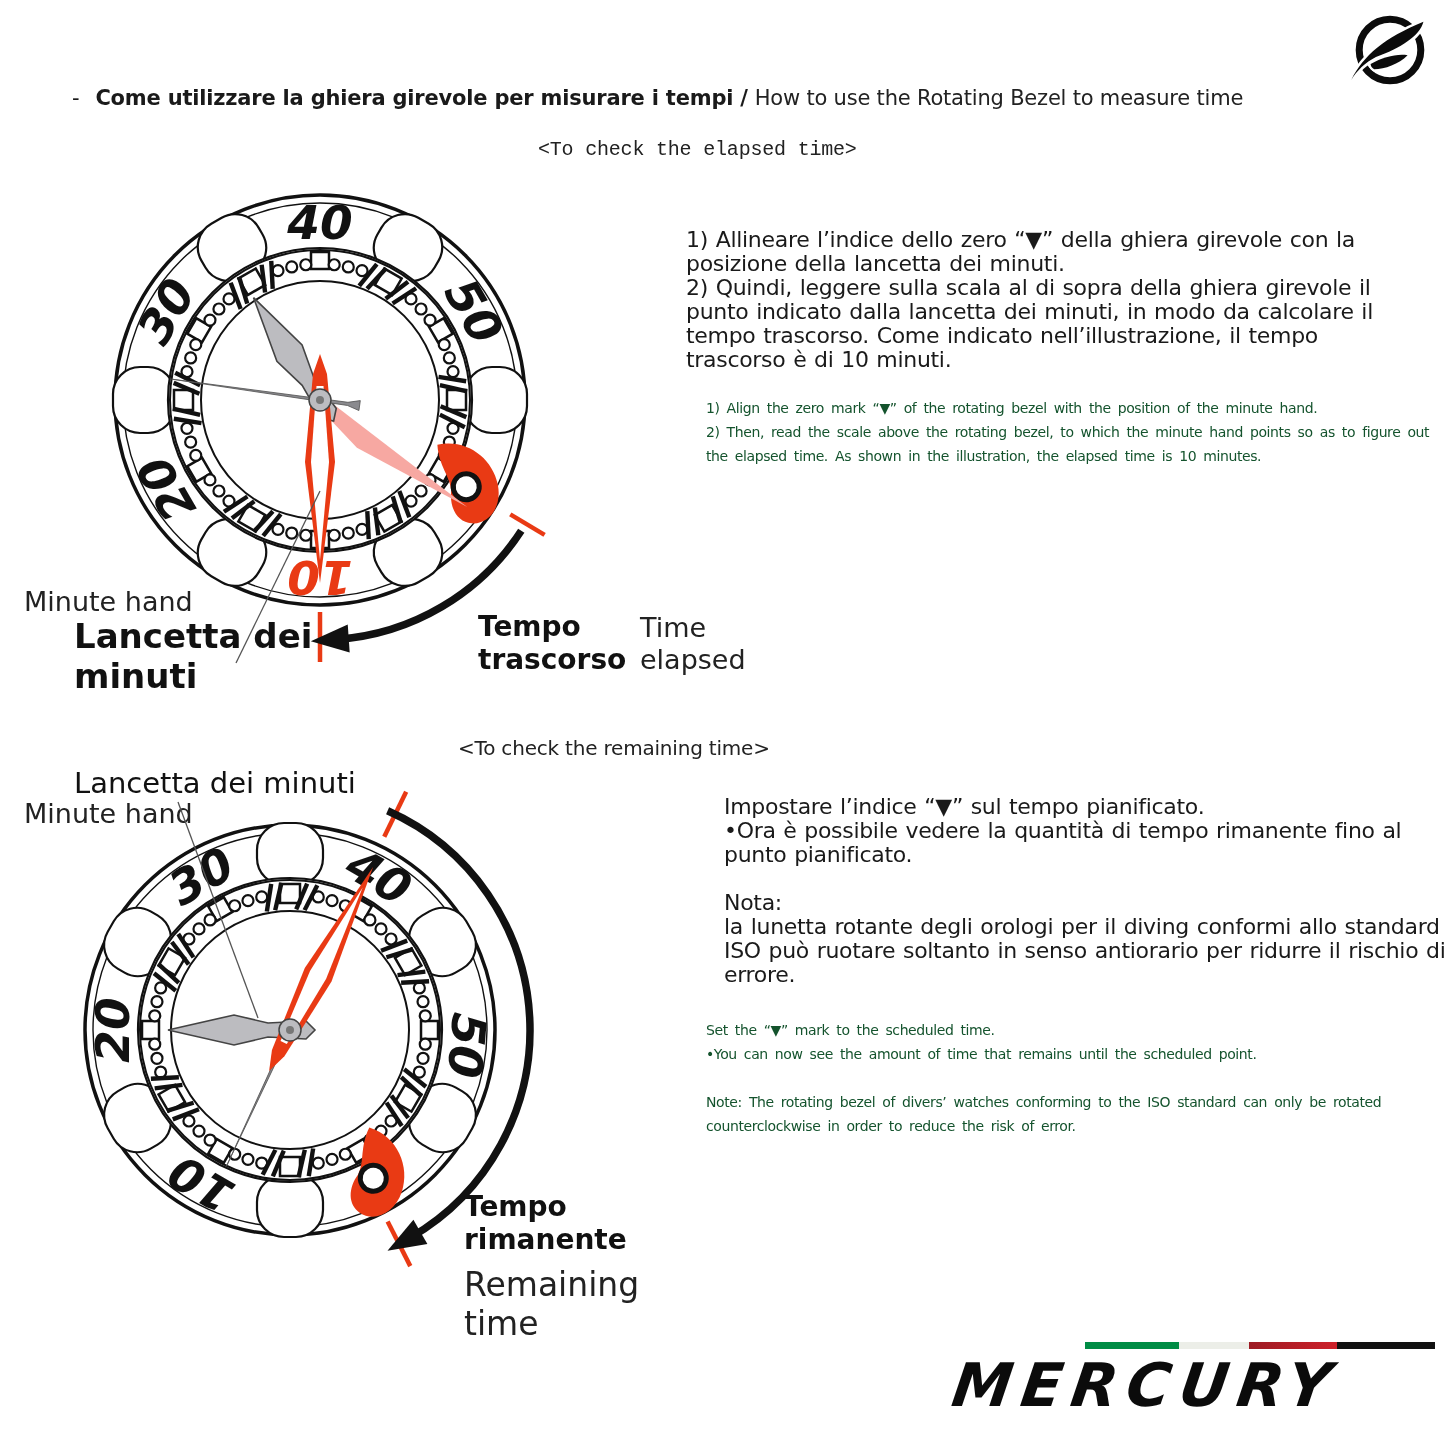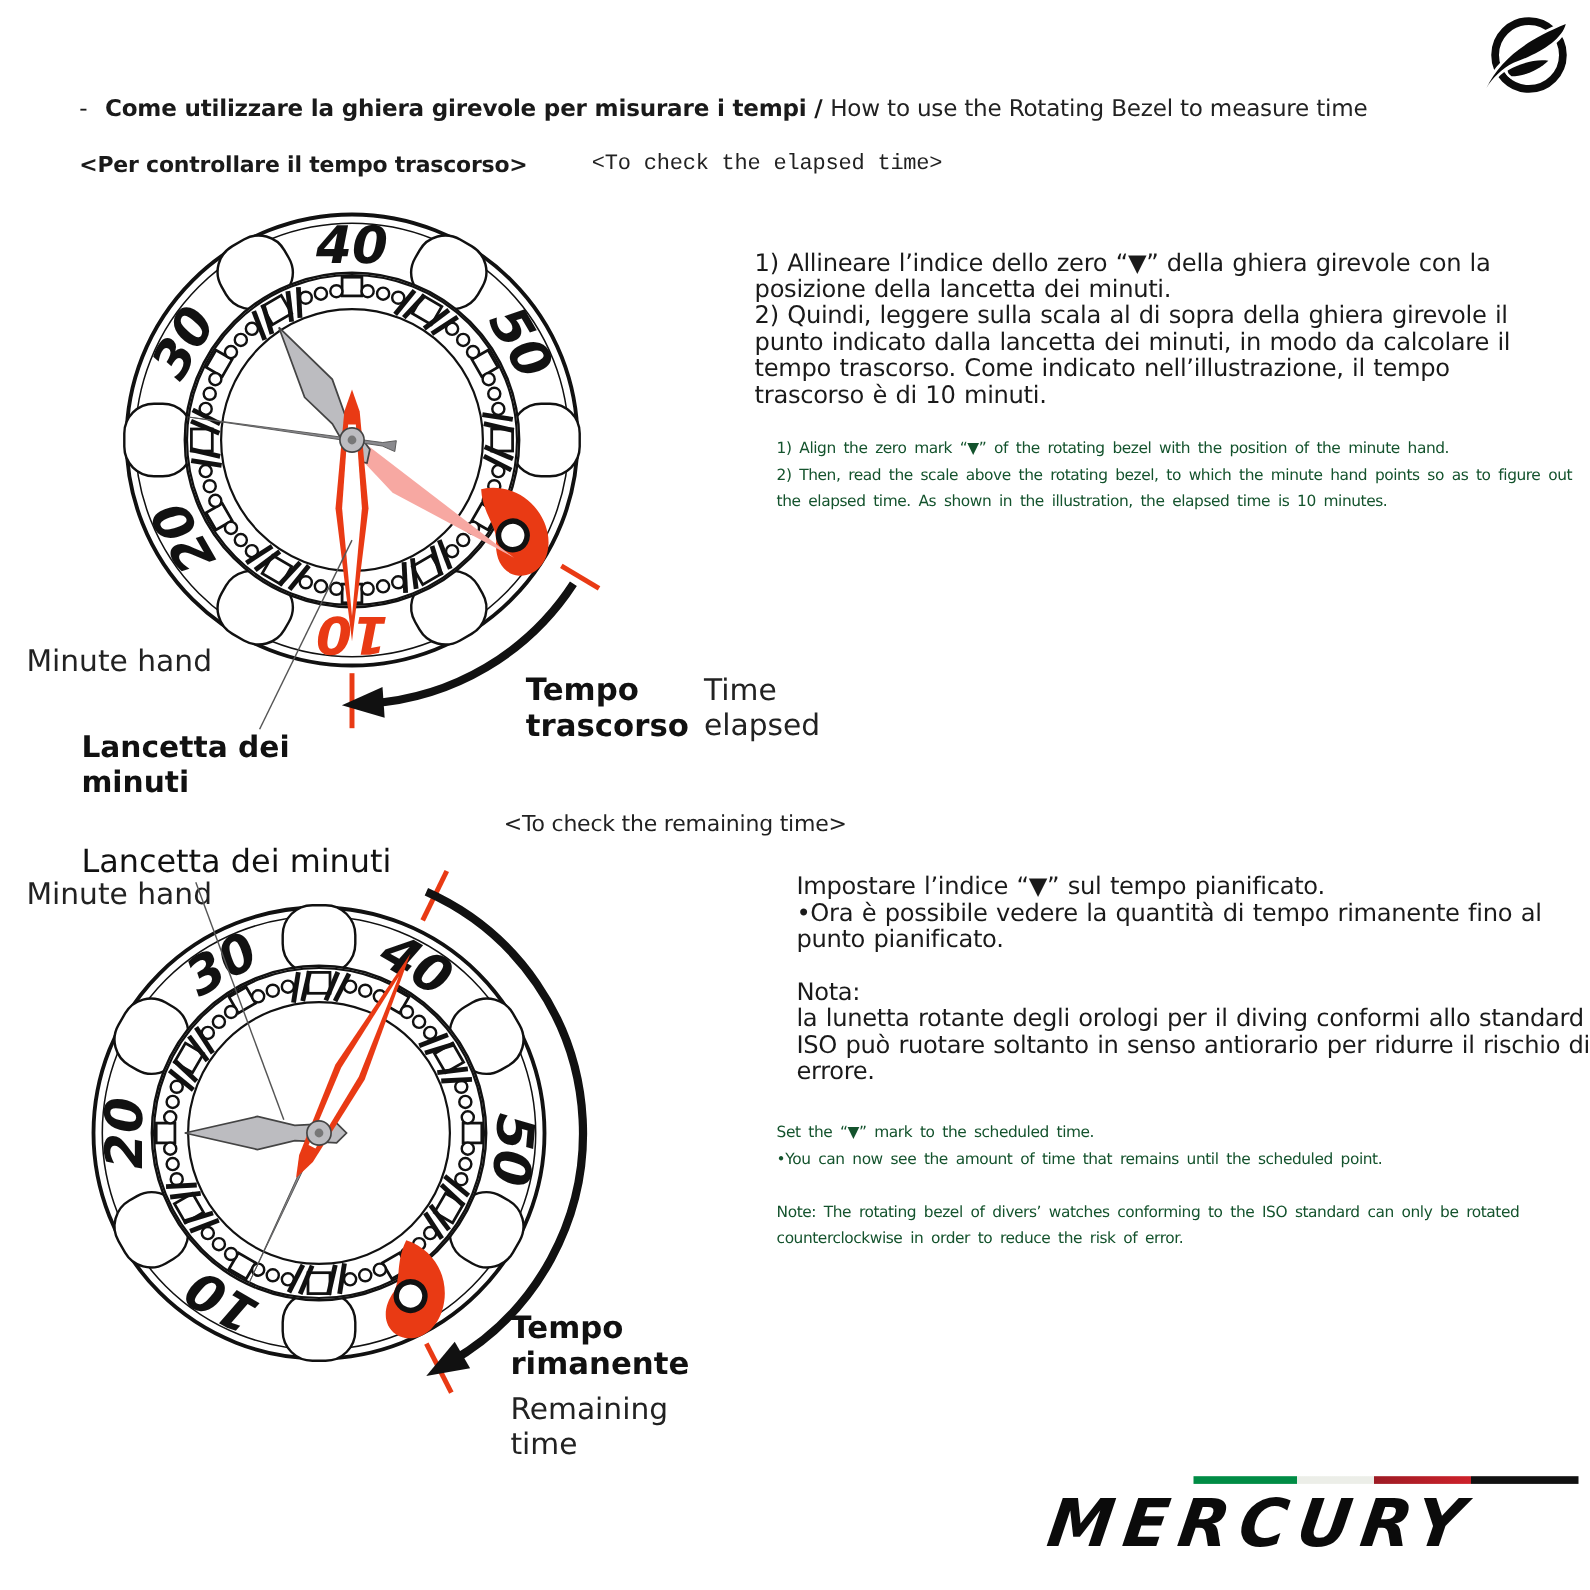--- a/index.html
+++ b/index.html
@@ -24,21 +24,20 @@
   <circle cx="50" cy="50" r="35" fill="none" stroke="#0b0b0b" stroke-width="8"></circle>
   <path d="M 6,84 C 20,56 44,36 88,18 C 84,34 62,48 34,58 C 22,64 12,74 6,84 Z" fill="#0b0b0b" stroke="#fff" stroke-width="6" paint-order="stroke"></path>
   <path d="M 28,66 C 42,58 58,54 70,56 C 60,66 44,72 32,72 C 29,70 28,68 28,66 Z" fill="#0b0b0b" stroke="#fff" stroke-width="5" paint-order="stroke"></path>
 </svg>
 
 <div class="abs hdr" style="left:72px;top:86px;width:1300px;">
   <span style="margin-right:16px;">-</span><span class="b">Come utilizzare la ghiera girevole per misurare i tempi</span><span class="b" style="margin:0 7px;">/</span><span style="color:#222;">How to use the Rotating Bezel to measure time</span>
 </div>
 
 <div class="abs sechdr" style="left:72px;top:137px;width:900px;">
-  <span class="b">&lt;Per controllare il tempo trascorso&gt;</span>
   <span class="abs" style="left:466px;top:1px;color:#222;font-family:Liberation Mono, monospace;">&lt;To check the elapsed time&gt;</span>
 </div>
 
 <svg id="watch1" style="left:58px;top:173px;" width="590" height="508" viewBox="0 0 590 508">
     <circle cx="262" cy="227" r="205" fill="#fff" stroke="#111111" stroke-width="3.5"></circle>
     <circle cx="262" cy="227" r="197" fill="none" stroke="#111111" stroke-width="1.4"></circle>
     <rect x="-33" y="-207" width="66" height="62" rx="27" fill="#fff" stroke="#111111" stroke-width="2.2" transform="translate(262 227) rotate(30)"></rect>
     <rect x="-33" y="-207" width="66" height="62" rx="27" fill="#fff" stroke="#111111" stroke-width="2.2" transform="translate(262 227) rotate(90)"></rect>
     <rect x="-33" y="-207" width="66" height="62" rx="27" fill="#fff" stroke="#111111" stroke-width="2.2" transform="translate(262 227) rotate(150)"></rect>
     <rect x="-33" y="-207" width="66" height="62" rx="27" fill="#fff" stroke="#111111" stroke-width="2.2" transform="translate(262 227) rotate(210)"></rect>
@@ -134,21 +133,21 @@
     <circle cx="262" cy="227" r="11" fill="#bcbcc0" stroke="#444" stroke-width="1.5"></circle>
     <circle cx="262" cy="227" r="4" fill="#777"></circle>
     <line x1="262" y1="318" x2="178" y2="490" stroke="#555" stroke-width="1.3"></line>
     <line x1="452.2911407558689" y1="341.33845263003207" x2="486.57783278395345" y2="361.9399756264342" stroke="#e93a14" stroke-width="4.5"></line>
     <line x1="262" y1="439" x2="262.00000000000006" y2="489" stroke="#e93a14" stroke-width="4.5"></line>
     <path d="M 463.2809363069017 357.7133684036065 A 240 240 0 0 1 278.7415536985901 466.41537206235785" fill="none" stroke="#111111" stroke-width="7.5"></path>
     <path d="M 26,0 L -12,14 L -12,-14 Z" fill="#111111" transform="translate(278.7415536985901 466.41537206235785) rotate(175.99999999999997)"></path>
   </svg>
 
 <div class="abs lab" style="left:24px;top:586px;font-size:27px;">Minute hand</div>
-<div class="abs lab b pre" style="left:74px;top:616px;font-size:27px;color:#111;margin-top:48px;">Lancetta dei
+<div class="abs lab b pre" style="left:74px;top:616px;font-size:34px;color:#111;">Lancetta dei
 minuti</div>
 <div class="abs lab b pre" style="left:478px;top:610px;font-size:28px;color:#111;">Tempo
 trascorso</div>
 <div class="abs lab pre" style="left:640px;top:612px;font-size:27px;">Time
 elapsed</div>
 
 <div class="abs body-it pre" style="left:686px;top:228px;width:730px;">1) Allineare l’indice dello zero “▼” della ghiera girevole con la posizione della lancetta dei minuti.
 2) Quindi, leggere sulla scala al di sopra della ghiera girevole il punto indicato dalla lancetta dei minuti, in modo da calcolare il tempo trascorso. Come indicato nell’illustrazione, il tempo trascorso è di 10 minuti.</div>
 <div class="abs body-en pre" style="left:686px;top:396px;width:745px;">1) Align the zero mark “▼” of the rotating bezel with the position of the minute hand.
 2) Then, read the scale above the rotating bezel, to which the minute hand points so as to figure out the elapsed time. As shown in the illustration, the elapsed time is 10 minutes.</div>
@@ -259,21 +258,21 @@
     <circle cx="262" cy="252" r="4" fill="#777"></circle>
     <line x1="150" y1="24" x2="230" y2="240" stroke="#555" stroke-width="1.3"></line>
     <line x1="356.24979655965166" y1="58.75928004567908" x2="378.1683538991055" y2="13.819577730720738" stroke="#e93a14" stroke-width="4.5"></line>
     <line x1="359.6079574440026" y1="443.5664027004991" x2="382.3074824309799" y2="488.11672890991747" stroke="#e93a14" stroke-width="4.5"></line>
     <path d="M 359.61679433819205 32.74909016577578 A 240 240 0 0 1 382 459.8460969082653" fill="none" stroke="#111111" stroke-width="7.5"></path>
     <path d="M 26,0 L -12,14 L -12,-14 Z" fill="#111111" transform="translate(382 459.8460969082653) rotate(150.00000000000003)"></path>
   </svg>
 
 <div class="abs lab b pre" style="left:464px;top:1190px;font-size:28px;color:#111;">Tempo
 rimanente</div>
-<div class="abs lab pre" style="left:464px;top:1266px;font-size:27px;">Remaining
+<div class="abs lab pre" style="left:464px;top:1266px;font-size:33px;">Remaining
 time</div>
 
 <div class="abs body-it pre" style="left:724px;top:795px;width:735px;">Impostare l’indice “▼” sul tempo pianificato.
 •Ora è possibile vedere la quantità di tempo rimanente fino al punto pianificato.
 
 Nota:
 la lunetta rotante degli orologi per il diving conformi allo standard ISO può ruotare soltanto in senso antiorario per ridurre il rischio di errore.</div>
 <div class="abs body-en pre" style="left:686px;top:1018px;width:745px;">Set the “▼” mark to the scheduled time.
 •You can now see the amount of time that remains until the scheduled point.
 

